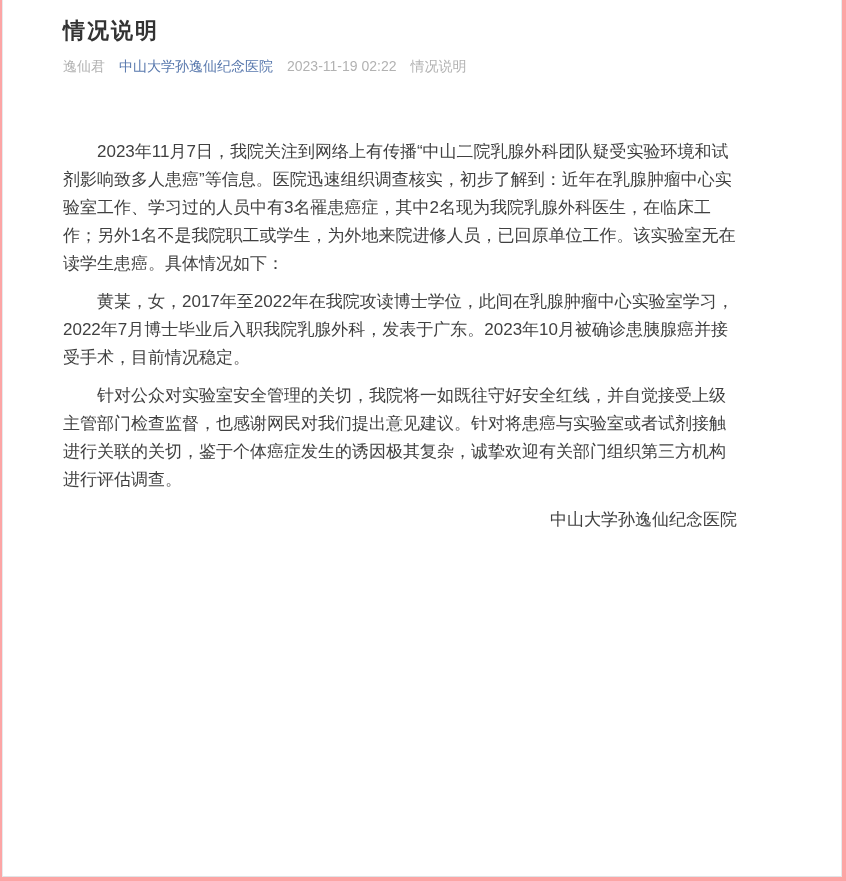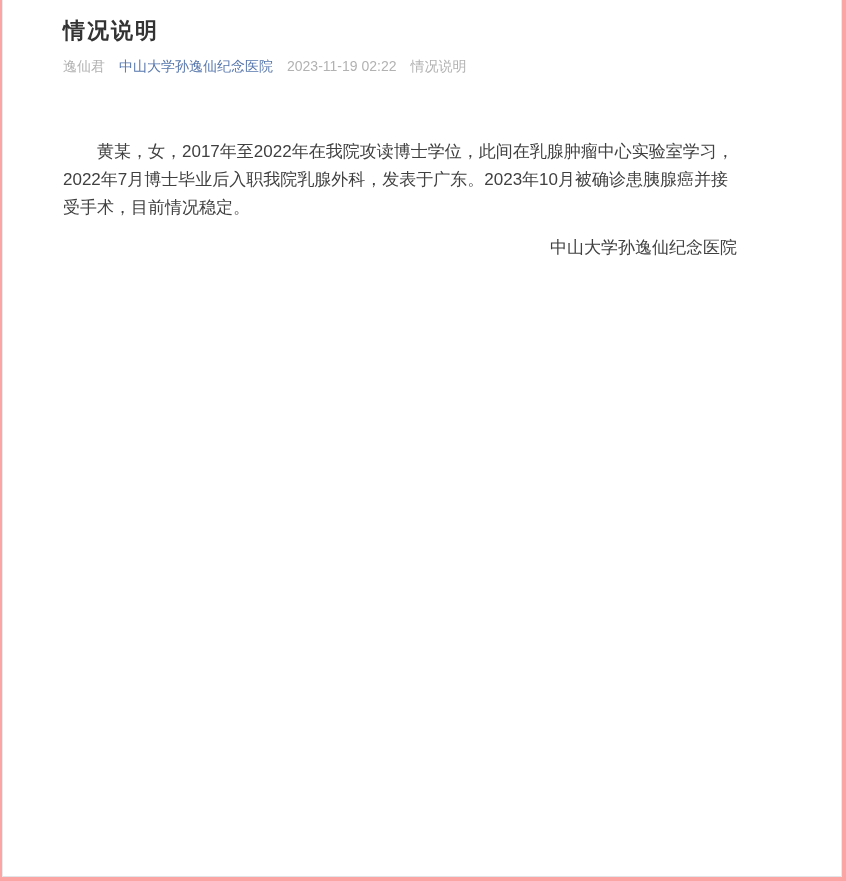--- a/index.html
+++ b/index.html
@@ -86,26 +86,28 @@
 
       <div class="meta">
         <span class="author">逸仙君</span>
         <span class="source">中山大学孙逸仙纪念医院</span>
         <span class="timestamp">2023-11-19 02:22</span>
         <span class="location">情况说明</span>
       </div>
 
       <div class="article">
 
+          <p>2023年11月7日，我院关注到网络上有传播“中山二院乳腺外科团队疑受实验环境和试剂影响致多人患癌”等信息。医院迅速组织调查核实，初步了解到：近年在乳腺肿瘤中心实验室工作、学习过的人员中有3名罹患癌症，其中2名现为我院乳腺外科医生，在临床工作；另外1名不是我院职工或学生，为外地来院进修人员，已回原单位工作。该实验室无在读学生患癌。具体情况如下：</p>
 
           <p>黄某，女，2017年至2022年在我院攻读博士学位，此间在乳腺肿瘤中心实验室学习，2022年7月博士毕业后入职我院乳腺外科，发表于广东。2023年10月被确诊患胰腺癌并接受手术，目前情况稳定。</p>
 
 
 
 
+          <p>针对公众对实验室安全管理的关切，我院将一如既往守好安全红线，并自觉接受上级主管部门检查监督，也感谢网民对我们提出意见建议。针对将患癌与实验室或者试剂接触进行关联的关切，鉴于个体癌症发生的诱因极其复杂，诚挚欢迎有关部门组织第三方机构进行评估调查。</p>
 
         </div>
 
       <div class="signature">
         <div>中山大学孙逸仙纪念医院</div>
       </div>
 
     </div>
   </div>
 </div>

